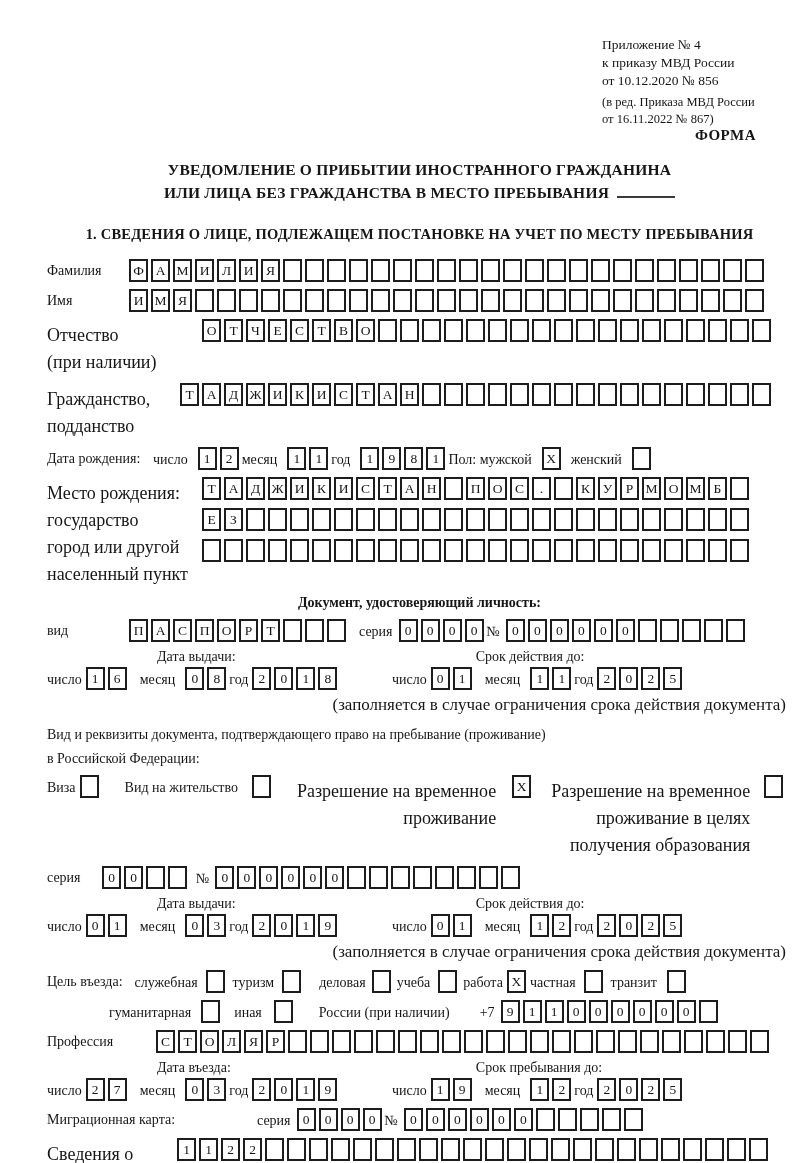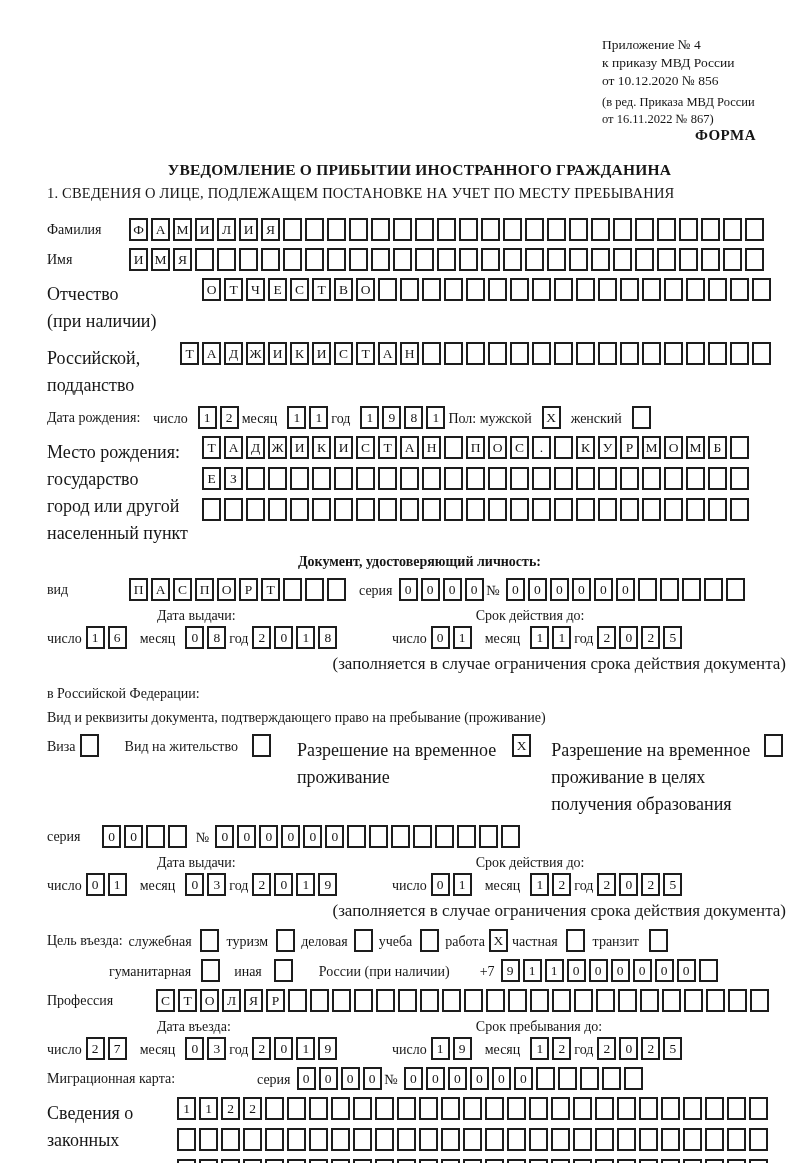--- a/index.html
+++ b/index.html
@@ -9,41 +9,41 @@
     font-family:"Liberation Serif","DejaVu Serif",serif;
     position:relative;padding:36px 8px 8px 47px;overflow:hidden;
   }
   
   .top-right{margin-left:auto;width:190px;font-size:13.5px;line-height:1.32}
   .top-right .ed{font-size:12.5px;margin-top:5px;line-height:1.3}
   .forma{font-weight:bold;font-size:15px;text-align:right;padding-right:36px;letter-spacing:.5px}
   
   .title{font-weight:bold;font-size:15.5px;text-align:center;line-height:1.5;margin-top:14px;letter-spacing:.2px}
   .blankline{display:inline-block;width:58px;border-bottom:2px solid #3a3a3a;height:14px;margin-left:8px;vertical-align:baseline}
-  .sect{font-weight:normal;font-size:14.5px;text-align:left;margin-top:4px;margin-bottom:16px;letter-spacing:.2px}
+  .sect{font-weight:bold;font-size:14.5px;text-align:center;margin-top:22px;margin-bottom:16px;letter-spacing:.2px}
   
   .row{display:flex;align-items:flex-start;margin-bottom:7px}
   .lbl{font-size:14px;line-height:1.3;padding-top:3px;flex-shrink:0}
   .sub{font-size:14px;line-height:1.3;padding-top:4px;flex-shrink:0}
   .boxes{white-space:nowrap;flex-shrink:0}
   .cell,.chk{
     display:inline-block;width:19px;height:23px;border:2px solid #1d1d1d;
     margin-right:3px;text-align:center;font-size:13.5px;line-height:19px;vertical-align:top;
   }
   .chk{margin-right:0}
   .w82{width:82px}.w133{width:133px}.w155{width:155px}.w106{width:106px}
   .w109{width:109px}.w55{width:55px}.w210{width:210px}.w130{width:130px}
   .stack div{font-size:18px;line-height:1.5}
   .mb8{margin-bottom:8px}
   .center-bold{font-weight:bold;font-size:14px;text-align:center;margin:2px 0 8px 0}
   .hdrrow{display:flex;font-size:14px;margin-bottom:2px}
   .note{font-size:17px;text-align:right;padding-right:6px;margin:-2px 0 8px 0}
   .para{font-size:14px;line-height:1.7;margin-bottom:4px}
   .chkopt{display:flex;align-items:flex-start}
-  .chkopt .txt{font-size:14px;text-align:left;line-height:1.45;padding-top:3px}.gap20{width:20px}.gap26{width:26px}
+  .chkopt .txt{font-size:14px;text-align:right;line-height:1.45;padding-top:3px}.gap20{width:20px}.gap26{width:26px}
   .ml{margin-left:10px}.mr{margin-right:6px}
   .capnote{font-size:12px;margin-top:4px;text-align:center}
 </style>
 </head>
 <body>
 
 <div class="page">
 
   <div class="top-right">
     <div>Приложение № 4</div>
@@ -51,20 +51,21 @@
     <div>от 10.12.2020 № 856</div>
     <div class="ed">
       <div>(в ред. Приказа МВД России</div>
       <div>от 16.11.2022 № 867)</div>
     </div>
   </div>
   <div class="forma">ФОРМА</div>
 
   <div class="title">
     <div>УВЕДОМЛЕНИЕ О ПРИБЫТИИ ИНОСТРАННОГО ГРАЖДАНИНА</div>
+    <div><span>ИЛИ ЛИЦА БЕЗ ГРАЖДАНСТВА В МЕСТО ПРЕБЫВАНИЯ</span><span class="blankline"></span></div>
   </div>
 
   <div class="sect">1. СВЕДЕНИЯ О ЛИЦЕ, ПОДЛЕЖАЩЕМ ПОСТАНОВКЕ НА УЧЕТ ПО МЕСТУ ПРЕБЫВАНИЯ</div>
 
   <div class="row">
     <span class="lbl w82">Фамилия</span>
     <span class="boxes"><span class="cell">Ф</span><span class="cell">А</span><span class="cell">М</span><span class="cell">И</span><span class="cell">Л</span><span class="cell">И</span><span class="cell">Я</span><span class="cell"></span><span class="cell"></span><span class="cell"></span><span class="cell"></span><span class="cell"></span><span class="cell"></span><span class="cell"></span><span class="cell"></span><span class="cell"></span><span class="cell"></span><span class="cell"></span><span class="cell"></span><span class="cell"></span><span class="cell"></span><span class="cell"></span><span class="cell"></span><span class="cell"></span><span class="cell"></span><span class="cell"></span><span class="cell"></span><span class="cell"></span><span class="cell"></span></span>
   </div>
 
   <div class="row">
@@ -75,21 +76,21 @@
   <div class="row">
     <span class="lbl w155 stack">
       <div>Отчество</div>
       <div>(при наличии)</div>
     </span>
     <span class="boxes"><span class="cell">О</span><span class="cell">Т</span><span class="cell">Ч</span><span class="cell">Е</span><span class="cell">С</span><span class="cell">Т</span><span class="cell">В</span><span class="cell">О</span><span class="cell"></span><span class="cell"></span><span class="cell"></span><span class="cell"></span><span class="cell"></span><span class="cell"></span><span class="cell"></span><span class="cell"></span><span class="cell"></span><span class="cell"></span><span class="cell"></span><span class="cell"></span><span class="cell"></span><span class="cell"></span><span class="cell"></span><span class="cell"></span><span class="cell"></span><span class="cell"></span></span>
   </div>
 
   <div class="row">
     <span class="lbl w133 stack">
-      <div>Российской,</div>
+      <div>Гражданство,</div>
       <div>подданство</div>
     </span>
     <span class="boxes"><span class="cell">Т</span><span class="cell">А</span><span class="cell">Д</span><span class="cell">Ж</span><span class="cell">И</span><span class="cell">К</span><span class="cell">И</span><span class="cell">С</span><span class="cell">Т</span><span class="cell">А</span><span class="cell">Н</span><span class="cell"></span><span class="cell"></span><span class="cell"></span><span class="cell"></span><span class="cell"></span><span class="cell"></span><span class="cell"></span><span class="cell"></span><span class="cell"></span><span class="cell"></span><span class="cell"></span><span class="cell"></span><span class="cell"></span><span class="cell"></span><span class="cell"></span><span class="cell"></span></span>
   </div>
 
   <div class="row">
     <span class="lbl w106">Дата рождения:</span>
     <span class="sub">число</span>
     <span class="boxes ml"><span class="cell">1</span><span class="cell">2</span></span>
     <span class="sub">месяц</span>
@@ -145,22 +146,22 @@
       <span class="boxes" style="margin-left:4px"><span class="cell">0</span><span class="cell">1</span></span>
       <span class="sub ml">месяц</span>
       <span class="boxes ml"><span class="cell">1</span><span class="cell">1</span></span>
       <span class="sub">год</span>
       <span class="boxes" style="margin-left:4px"><span class="cell">2</span><span class="cell">0</span><span class="cell">2</span><span class="cell">5</span></span>
     </span>
   </div>
   <div class="note">(заполняется в случае ограничения срока действия документа)</div>
 
   <div class="para">
+    <div>Вид и реквизиты документа, подтверждающего право на пребывание (проживание)</div>
     <div>в Российской Федерации:</div>
-    <div>Вид и реквизиты документа, подтверждающего право на пребывание (проживание)</div>
   </div>
 
   <div class="row">
     <span class="chkopt">
       <span class="txt">Виза</span>
       <span class="chk" style="margin-left:4px"></span>
     </span>
     <span class="gap26"></span>
     <span class="chkopt">
       <span class="txt">Вид на жительство</span>
@@ -211,25 +212,25 @@
       <span class="sub ml">месяц</span>
       <span class="boxes ml"><span class="cell">1</span><span class="cell">2</span></span>
       <span class="sub">год</span>
       <span class="boxes" style="margin-left:4px"><span class="cell">2</span><span class="cell">0</span><span class="cell">2</span><span class="cell">5</span></span>
     </span>
   </div>
   <div class="note">(заполняется в случае ограничения срока действия документа)</div>
 
   <div class="row">
     <span class="sub" style="padding-top:3px">Цель въезда:</span>
-    <span class="sub" style="margin-left:6px">служебная</span>
+    <span class="sub" style="margin-left:12px">служебная</span>
     <span class="chk" style="margin-left:8px"></span>
     <span class="sub" style="margin-left:8px">туризм</span>
     <span class="chk" style="margin-left:8px"></span>
-    <span class="sub" style="margin-left:6px">деловая</span>
+    <span class="sub" style="margin-left:18px">деловая</span>
     <span class="chk" style="margin-left:6px"></span>
     <span class="sub" style="margin-left:6px">учеба</span>
     <span class="chk" style="margin-left:8px"></span>
     <span class="sub" style="margin-left:6px">работа</span>
     <span class="chk" style="margin-left:4px">X</span>
     <span class="sub" style="margin-left:4px">частная</span>
     <span class="chk" style="margin-left:8px"></span>
     <span class="sub" style="margin-left:8px">транзит</span>
     <span class="chk" style="margin-left:10px"></span>
   </div>

